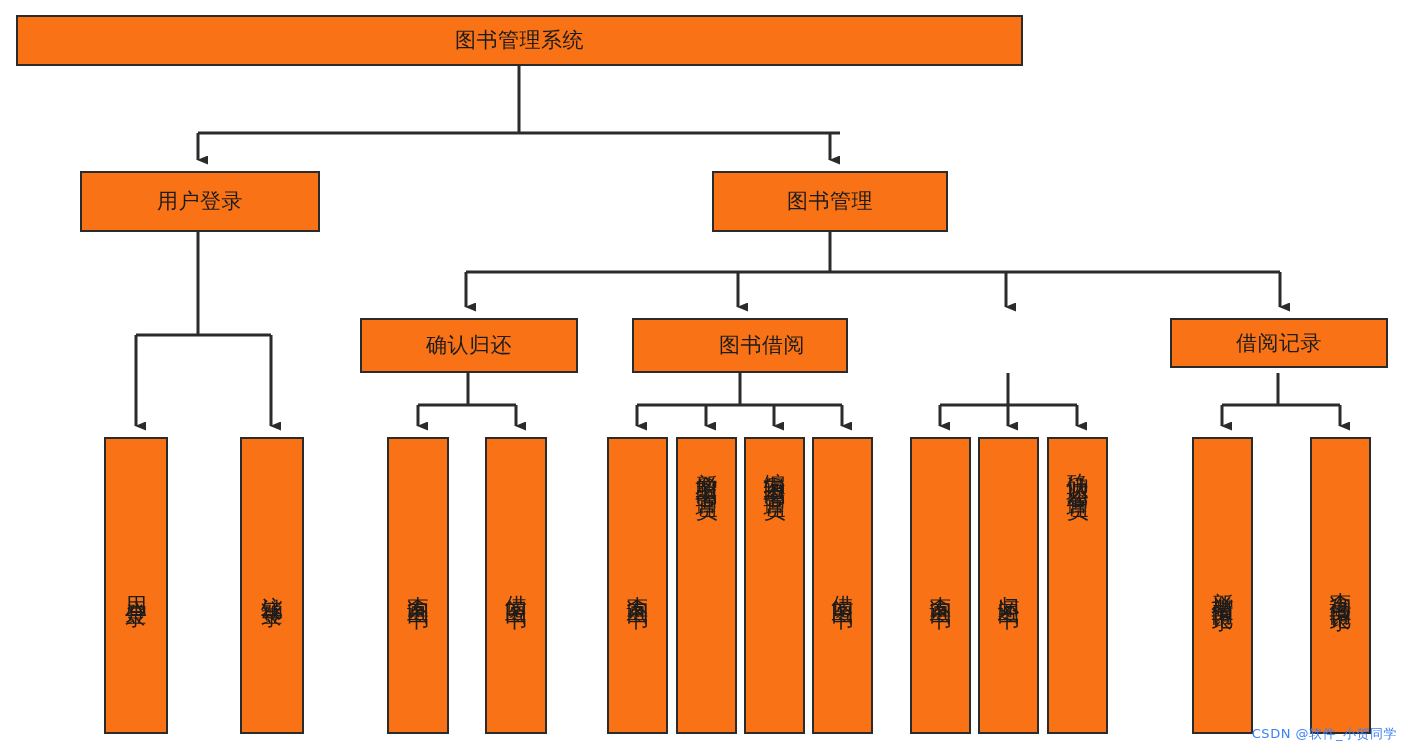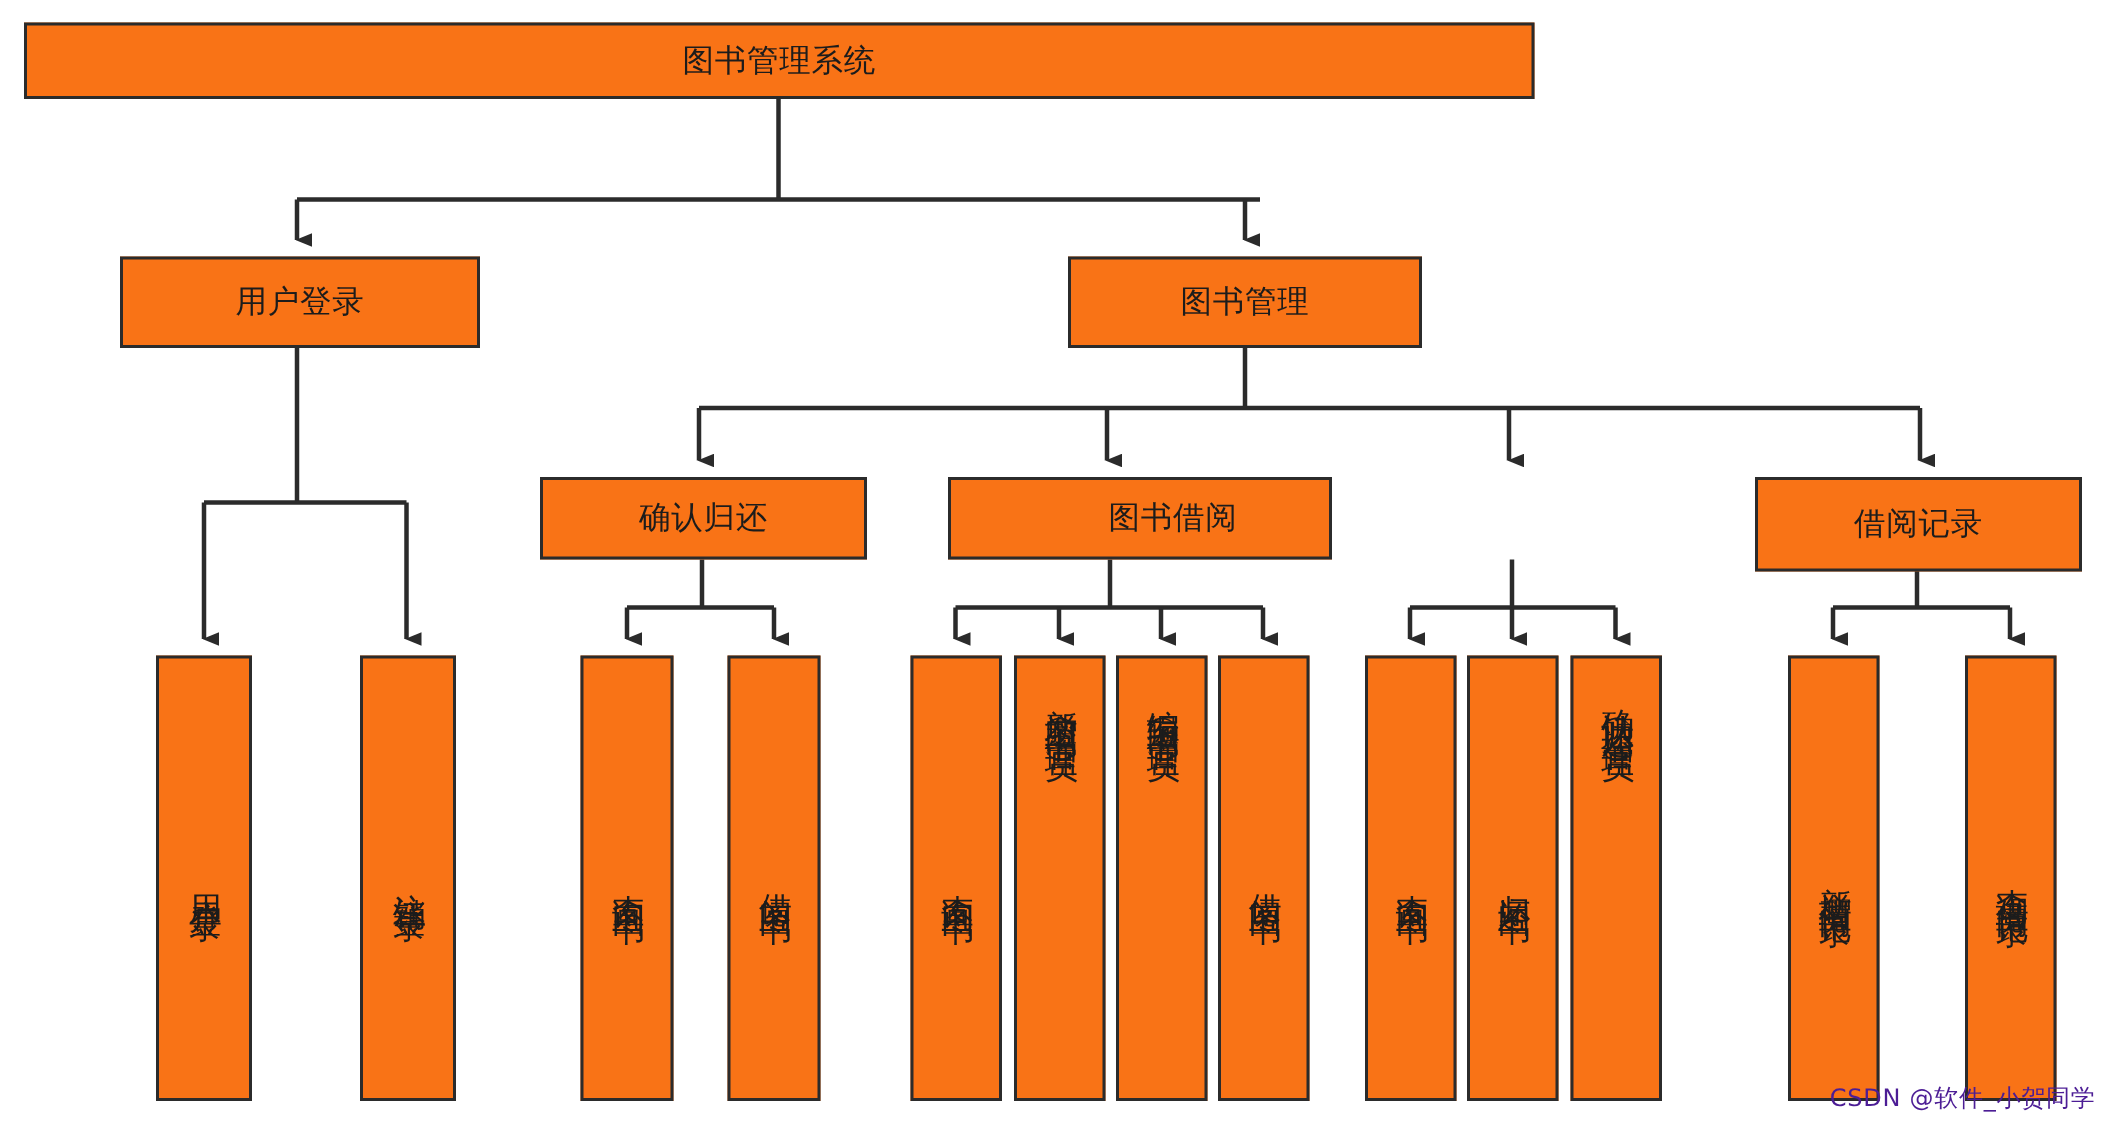--- a/index.html
+++ b/index.html
@@ -55,22 +55,22 @@
     line-height: 1;
   }
   .node-box.vertical.centered {
     align-items: center;
     padding-top: 0;
   }
   #watermark {
     position: absolute;
     right: 8px;
     bottom: 4px;
-    font-size: 16px;
-    color: #4c1d95;
+    font-size: 13px;
+    color: #3b82f6;
     letter-spacing: 0.5px;
     white-space: nowrap;
     pointer-events: none;
   }
 </style>
 </head>
 <body>
 
 <div id="diagram-root">
 
@@ -132,24 +132,24 @@
   <div class="node-box" style="left:80px; top:171px; width:240px; height:61px;">
     <span class="node-label">用户登录</span>
   </div>
   <div class="node-box" style="left:712px; top:171px; width:236px; height:61px;">
     <span class="node-label">图书管理</span>
   </div>
 
   <div class="node-box" style="left:360px; top:318px; width:218px; height:55px;">
     <span class="node-label">确认归还</span>
   </div>
-  <div class="node-box" style="left:632px; top:318px; width:256px; height:55px;padding-left:44px;">
+  <div class="node-box" style="left:632px; top:318px; width:216px; height:55px;padding-left:44px;">
     <span class="node-label">图书借阅</span>
   </div>
-  <div class="node-box" style="left:1170px; top:318px; width:218px; height:63px;">
+  <div class="node-box" style="left:1170px; top:318px; width:218px; height:50px;">
     <span class="node-label">借阅记录</span>
   </div>
 
   <div class="node-box vertical centered" style="left:104px; top:437px; width:64px; height:297px;">
     <span class="node-label">用户登录</span>
   </div>
   <div class="node-box vertical centered" style="left:240px; top:437px; width:64px; height:297px;">
     <span class="node-label">注销登录</span>
   </div>
 

